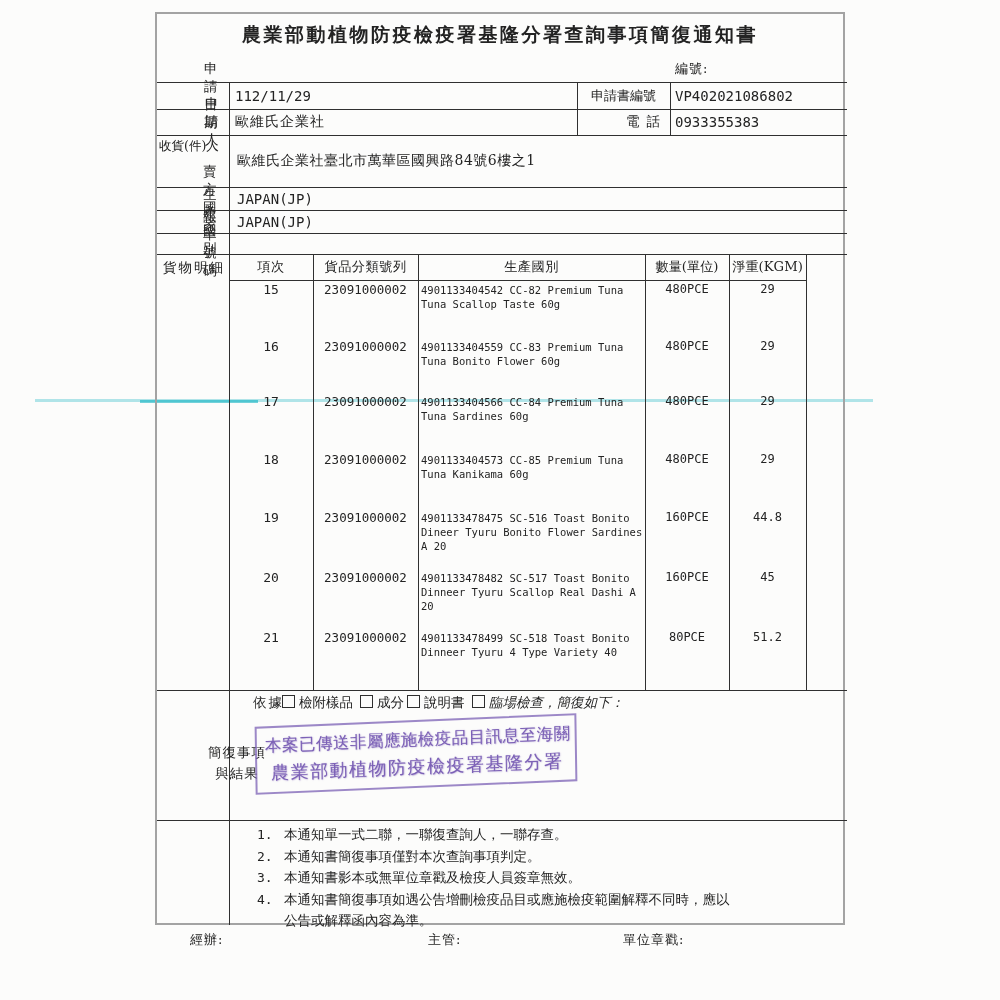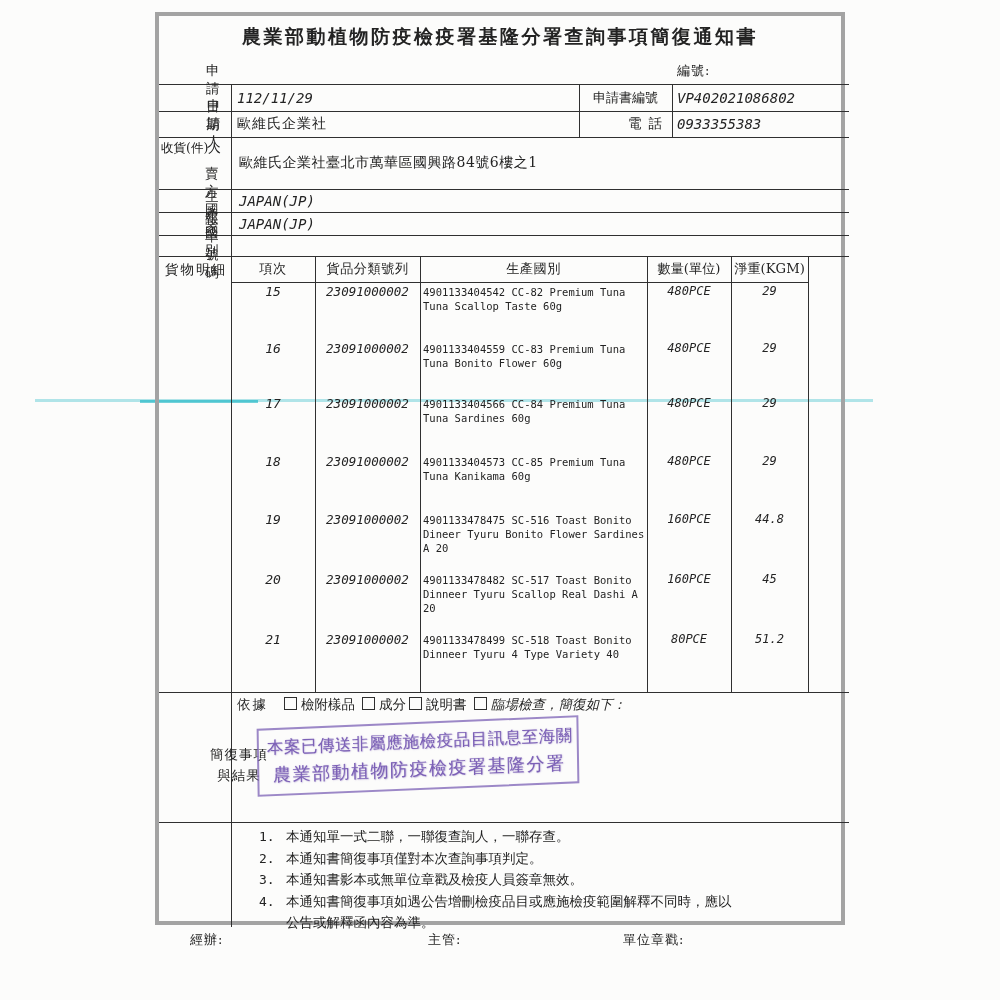--- a/index.html
+++ b/index.html
@@ -1,23 +1,23 @@
 <!DOCTYPE html>
 <html><head>
 <meta charset="utf-8">
 <style>
   html,body{margin:0;padding:0;}
   body{width:1000px;height:1000px;position:relative;overflow:hidden;background:#fcfcfb;
        font-family:"DejaVu Serif","Liberation Serif",serif;color:#232323;}
   .abs{position:absolute;}
   .form{position:absolute;left:155px;top:12px;width:690px;height:913px;
-        border:4px solid #a3a3a3;box-sizing:border-box;background:transparent;}
+        border:2px solid #a3a3a3;box-sizing:border-box;background:transparent;}
   .hl{position:absolute;height:0;border-top:1.6px solid #303030;}
   .vl{position:absolute;width:0;border-left:1.6px solid #303030;}
-  .mono{font-family:"DejaVu Sans Mono","Liberation Mono",monospace;white-space:pre;font-style:italic;}
+  .mono{font-family:"DejaVu Sans Mono","Liberation Mono",monospace;white-space:pre;}
   .cell{display:flex;align-items:center;box-sizing:border-box;}
   .center{justify-content:center;text-align:center;}
   .lbl{font-size:13.5px;letter-spacing:1px;}
   .spread{display:block;text-align:justify;text-align-last:justify;box-sizing:border-box;margin-left:40px;}
   .title{width:100%;text-align:center;font-size:19px;font-weight:600;letter-spacing:2.5px;}
   .colhead{font-size:13.2px;letter-spacing:0.5px;}
   .goods-row{position:absolute;left:72px;width:577px;display:flex;align-items:flex-start;}
   .g-no{width:84px;text-align:center;font-size:13px;}
   .g-code{width:105px;text-align:center;font-size:12.5px;}
   .g-name{width:227px;font-size:10.5px;line-height:14px;padding:1px 0 0 3px;box-sizing:border-box;
@@ -152,21 +152,21 @@
     <div class="g-wt mono">45</div>
   </div>
   <div class="goods-row" style="top:616px;">
     <div class="g-no mono">21</div>
     <div class="g-code mono">23091000002</div>
     <div class="g-name">4901133478499 SC-518 Toast Bonito Dinneer Tyuru 4 Type Variety 40</div>
     <div class="g-qty mono">80PCE</div>
     <div class="g-wt mono">51.2</div>
   </div>
 
-  <div class="abs opt" style="top:680px;left:78px;letter-spacing:2px;">依據</div>
+  <div class="abs opt" style="top:680px;left:96px;letter-spacing:2px;">依據</div>
   <div class="abs opt" style="top:680px;left:125px;"><span class="cbox"></span><span>檢附樣品</span></div>
   <div class="abs opt" style="top:680px;left:203px;"><span class="cbox"></span><span>成分</span></div>
   <div class="abs opt" style="top:680px;left:250px;"><span class="cbox"></span><span>說明書</span></div>
   <div class="abs opt" style="top:680px;left:315px;font-style:italic;"><span class="cbox"></span><span>臨場檢查</span><span>，簡復如下：</span></div>
 
   <div class="abs lbl" style="top:728px;left:0;width:72px;text-align:center;line-height:21px;padding-left:44px;">
     <div>簡復事項</div>
     <div>與結果</div>
   </div>
   <div class="stamp" style="color: rgb(124, 97, 182);">

